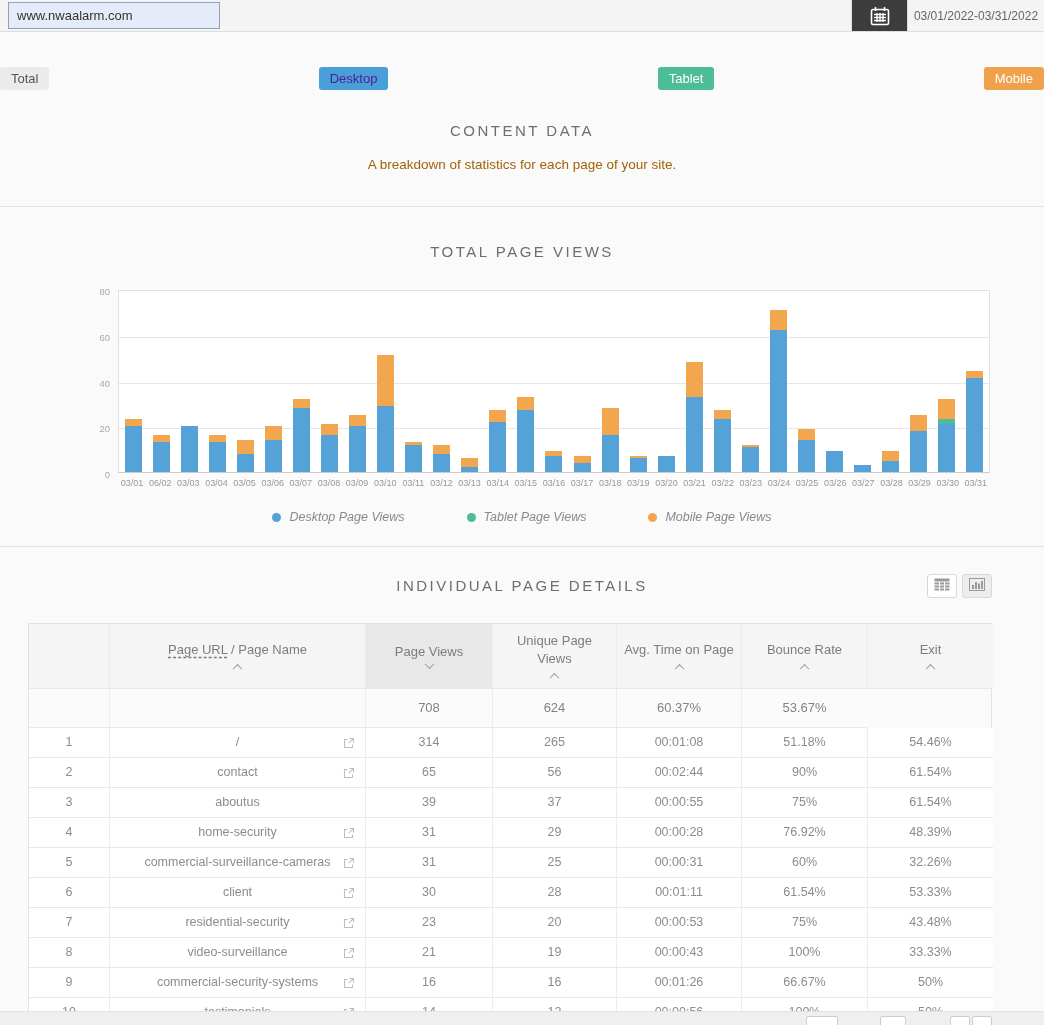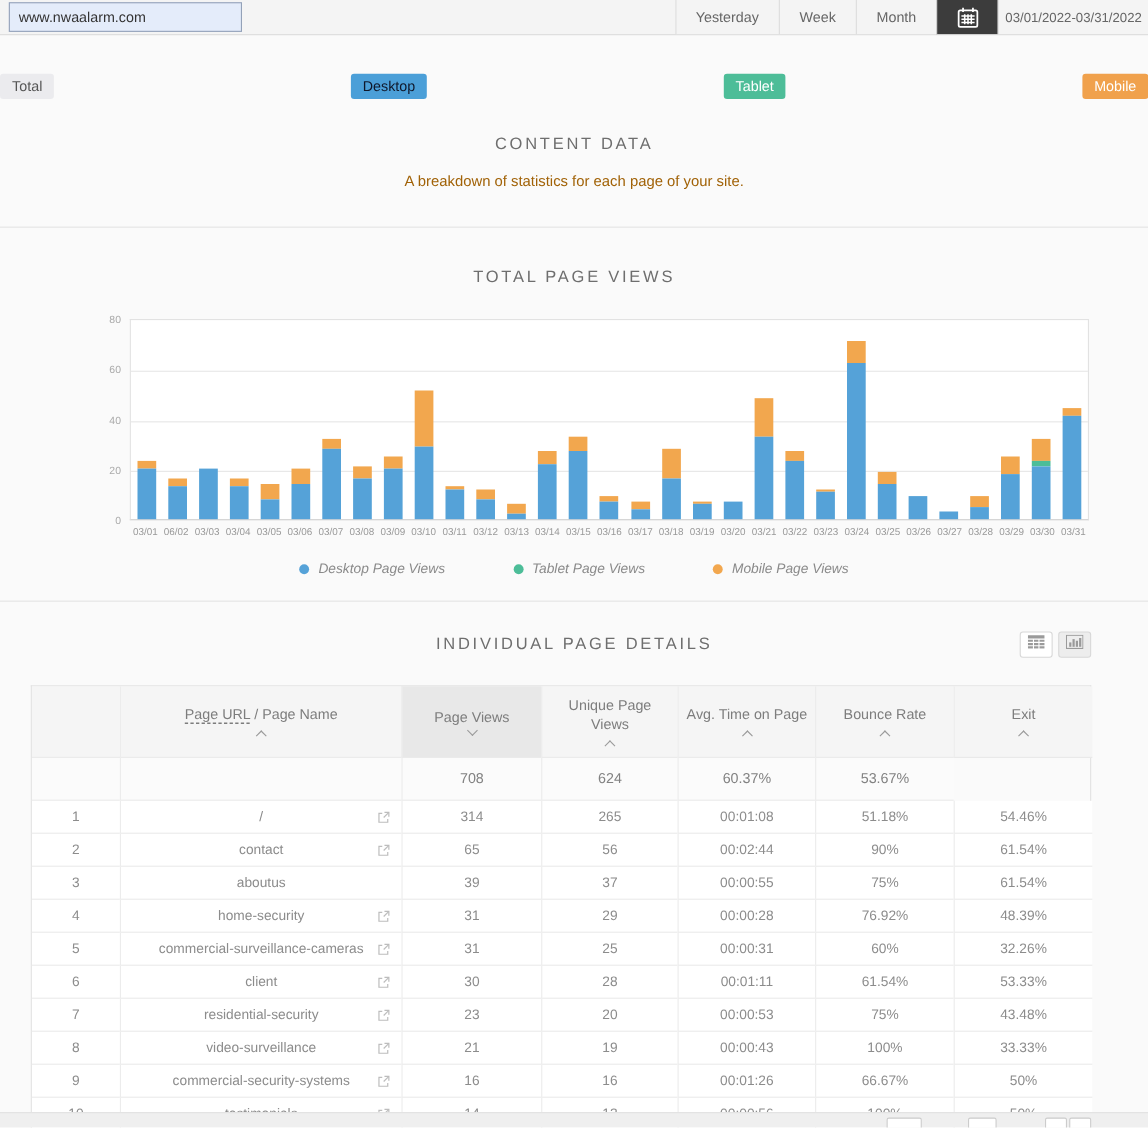--- a/index.html
+++ b/index.html
@@ -128,25 +128,20 @@
     position:absolute; top:4px; height:20px;
     background:#fff; border:1px solid #ccc; border-radius:2px; cursor:pointer;
   }
 </style>
 </head>
 <body>
 
 <div class="topbar">
   <input class="url-box" value="www.nwaalarm.com" style="">
   <div class="topbar-spacer"></div>
-  <div id="range-buttons" style="display:flex;">
-      <div class="range-btn">Yesterday</div>
-      <div class="range-btn">Week</div>
-      <div class="range-btn">Month</div>
-    </div>
   <div class="cal-btn">
     <span style="display:inline-flex;">
       <svg width="22" height="22" viewBox="0 0 22 22">
         <rect x="2.5" y="4.5" width="17" height="15" rx="1.5" fill="none" stroke="#fff" stroke-width="1.6"></rect>
         <line x1="6.5" y1="2" x2="6.5" y2="6" stroke="#fff" stroke-width="1.6"></line>
         <line x1="15.5" y1="2" x2="15.5" y2="6" stroke="#fff" stroke-width="1.6"></line>
         <g stroke="#fff" stroke-width="1.4">
           <line x1="5" y1="9.5" x2="17" y2="9.5"></line>
             <line x1="5" y1="12.5" x2="17" y2="12.5"></line>
             <line x1="5" y1="15.5" x2="17" y2="15.5"></line>
@@ -156,21 +151,21 @@
         </g>
       </svg>
     </span>
   </div>
   <div class="date-range">03/01/2022-03/31/2022</div>
 </div>
 
 <div class="section" id="content-header">
   <div class="filters" id="filter-buttons">
       <button class="filter-btn" style="background: rgb(235, 235, 238); color: rgb(85, 85, 85);">Total</button>
-      <button class="filter-btn" style="background: rgb(75, 159, 216); color: #0f172a;">Desktop</button>
+      <button class="filter-btn" style="background: rgb(75, 159, 216); color: #4c1d95;">Desktop</button>
       <button class="filter-btn" style="background: rgb(77, 189, 152); color: rgb(255, 255, 255);">Tablet</button>
       <button class="filter-btn" style="background: rgb(240, 161, 76); color: rgb(255, 255, 255);">Mobile</button>
     </div>
   <div class="sec-title">CONTENT DATA</div>
   <div class="sec-sub">A breakdown of statistics for each page of your site.</div>
 </div>
 
 <div class="section" id="chart-section">
   <div class="sec-title">TOTAL PAGE VIEWS</div>
   <div class="chart-wrap">

